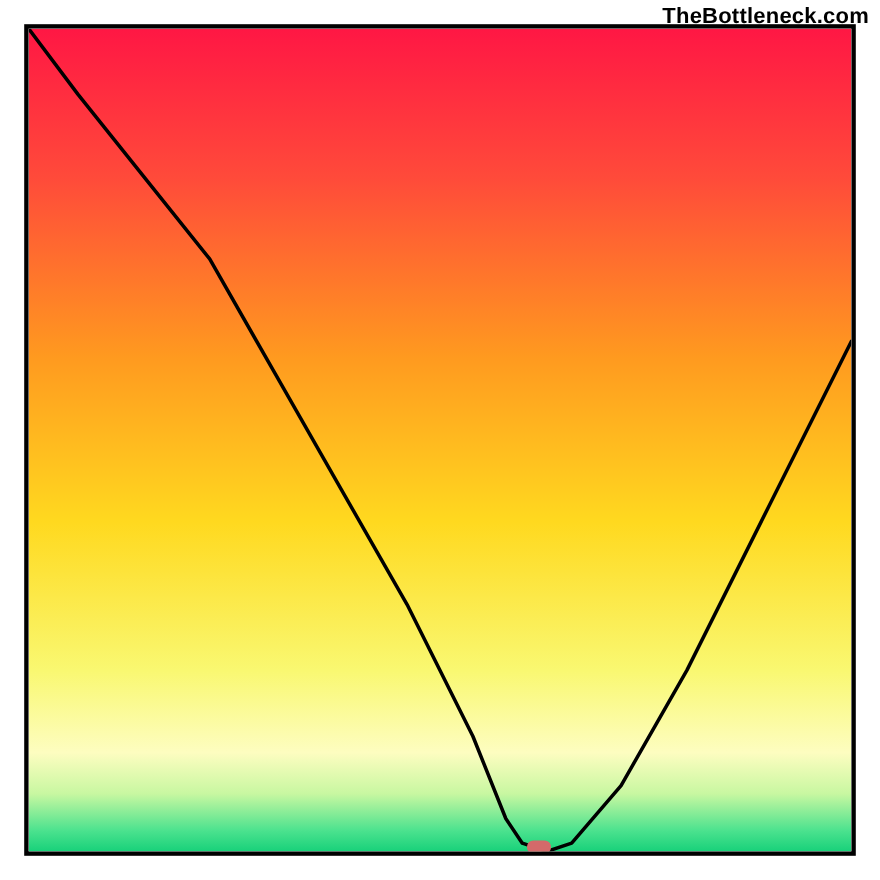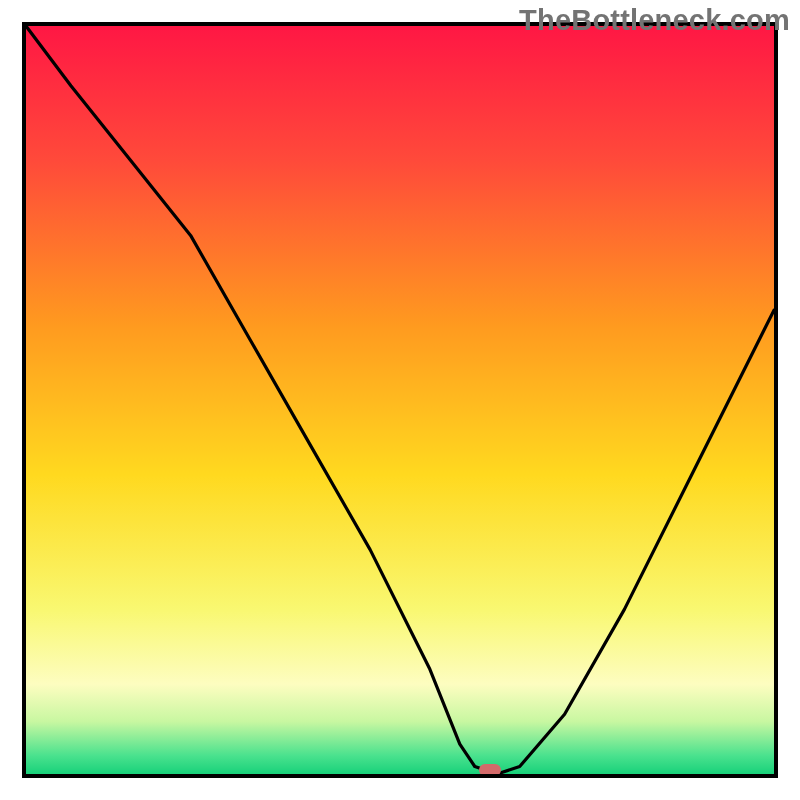--- a/index.html
+++ b/index.html
@@ -13,23 +13,23 @@
   }
   .chart-container {
     position: relative;
     width: 800px;
     height: 800px;
   }
   .watermark {
     position: absolute;
     top: 4px;
     right: 10px;
-    font-size: 29px;
+    font-size: 20px;
     font-weight: 600;
-    color: #737373;
+    color: #000000;
     z-index: 20;
     letter-spacing: 0.2px;
   }
   .plot-box {
     position: absolute;
     left: 22px;
     top: 22px;
     width: 756px;
     height: 756px;
     border: 4px solid #000;

